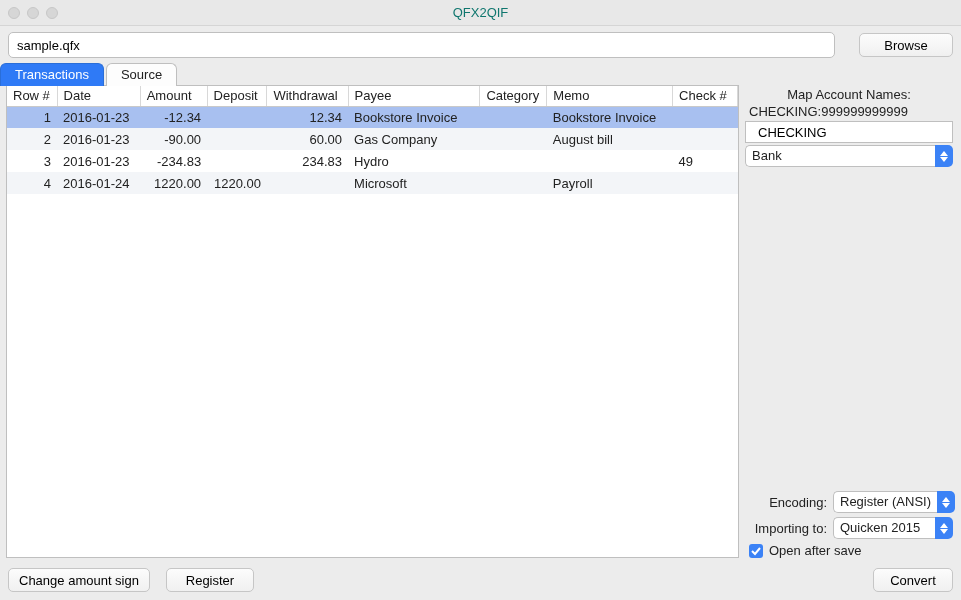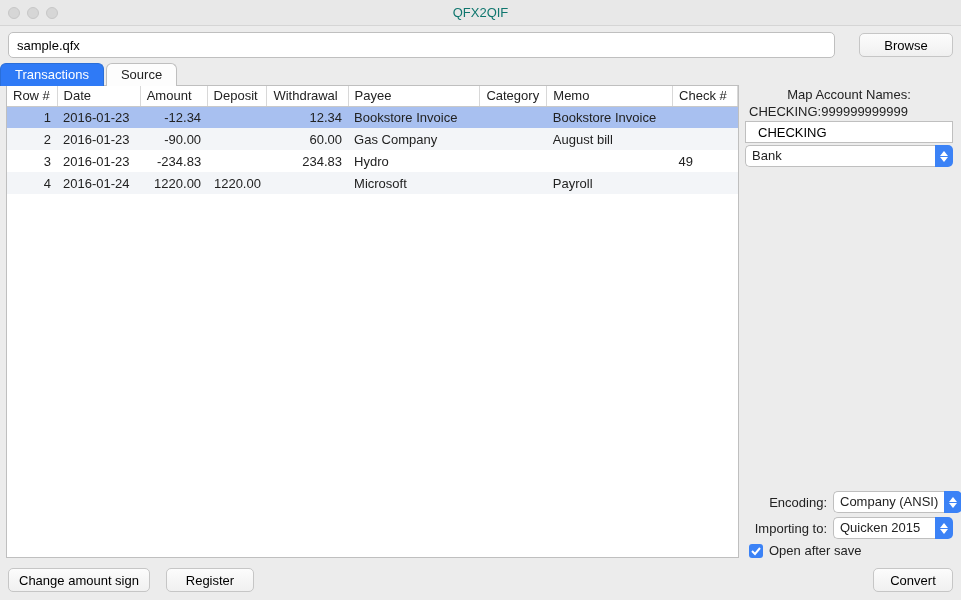--- a/index.html
+++ b/index.html
@@ -362,21 +362,21 @@
           </svg>
       </div>
     </div>
 
     <div class="spacer"></div>
 
     <div class="side-bottom">
       <div class="side-row">
         <label>Encoding:</label>
         <div class="mac-select">
-          <div class="sel-body">Company (ANSI)</div>
+          <div class="sel-body">Register (ANSI)</div>
           <div class="sel-arrows">
             <svg viewBox="0 0 8 5">
                 <path d="M0 5 L4 0 L8 5 Z" fill="#fff"></path>
               </svg>
             <svg viewBox="0 0 8 5">
                 <path d="M0 0 L4 5 L8 0 Z" fill="#fff"></path>
               </svg>
           </div>
         </div>
       </div>

